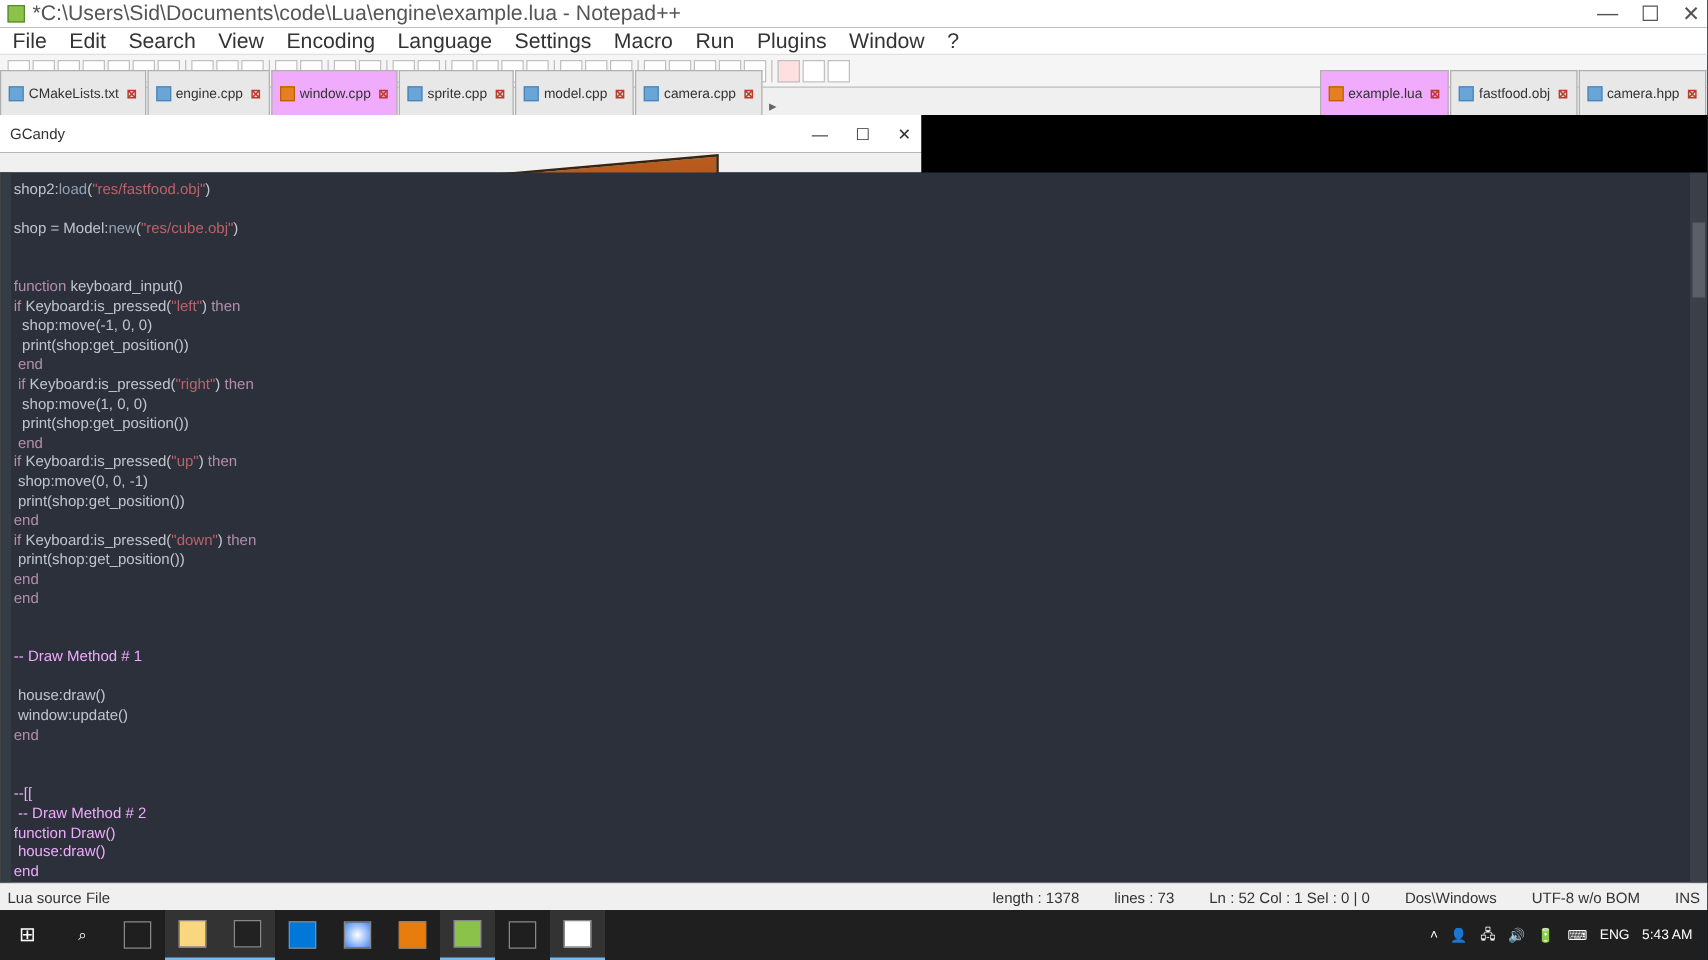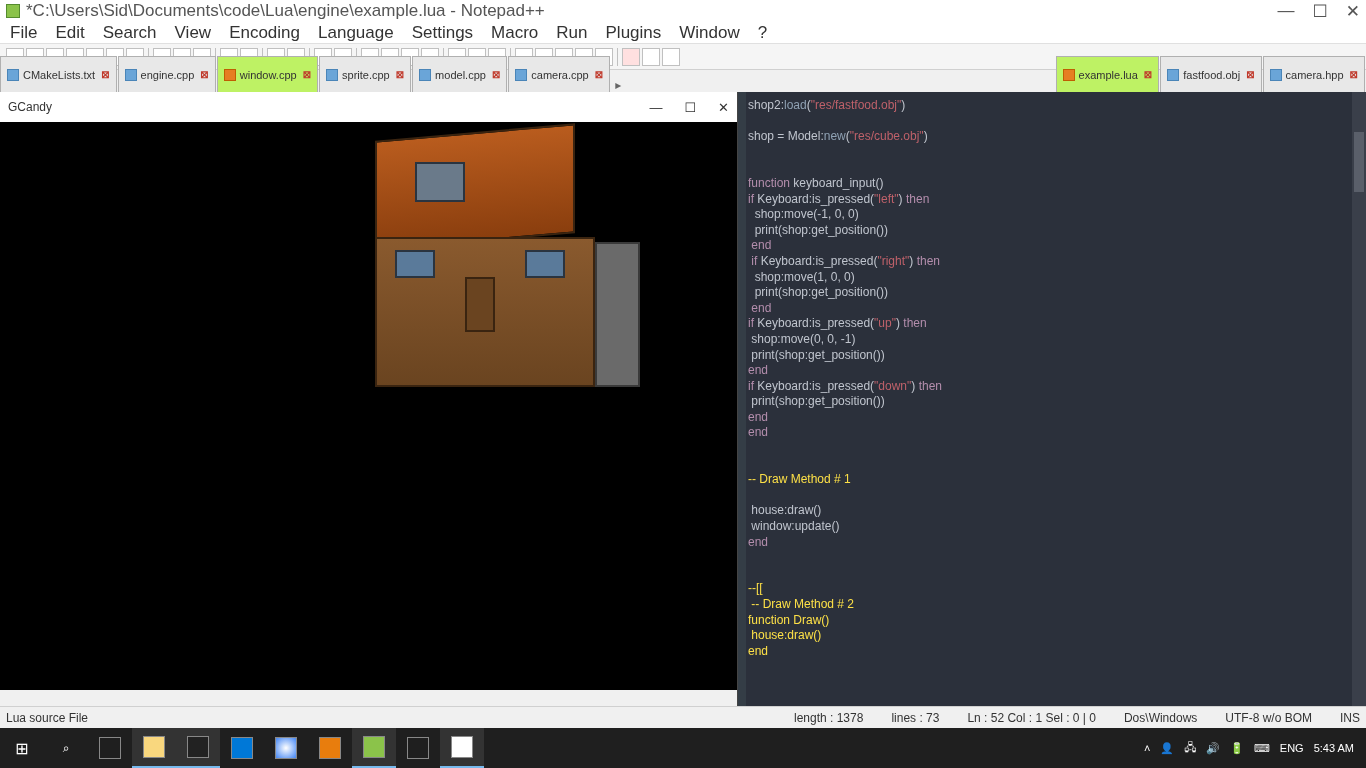--- a/index.html
+++ b/index.html
@@ -9,49 +9,49 @@
 .winbtns { margin-left:auto; display:flex; gap:18px; color:#555; }
 .winbtns span { cursor:default; }
 .menubar { height:22px; background:#fff; display:flex; align-items:center; padding:0 10px; gap:18px; border-bottom:1px solid #e0e0e0; font-size:17px; color:#333; }
 .menubar span { cursor:default; }
 .toolbar { height:26px; background:#f5f5f5; display:flex; align-items:center; padding:0 6px; gap:2px; border-bottom:1px solid #d0d0d0; }
 .tb { width:18px; height:18px; border:1px solid #c0c0c0; background:#fff; display:inline-block; }
 .tb.sep { width:1px; border:none; background:#c0c0c0; margin:0 2px; }
 
 .tabstrip { height:22px; background:#f0f0f0; display:flex; align-items:flex-end; padding-top:2px; }
 .tab { height:36px; display:flex; align-items:center; padding:0 6px; border:1px solid #b0b0b0; border-bottom:none; background:#e8e8e8; font-size:11px; margin-right:1px; color:#333; }
-.tab.active { background:#bef264; }
+.tab.active { background:#f0abfc; }
 .tab .icn { width:12px; height:12px; background:#6aa5d8; margin-right:4px; border:1px solid #4a85b8; }
 .tab.active .icn { background:#e67e22; border-color:#c05e02; }
 .tab .x { margin-left:6px; color:#c0392b; font-weight:bold; font-size:10px; }
 .tabstrip .spacer { flex:1; }
 .tabstrip .arrow { width:14px; text-align:center; color:#666; }
 
-.maincontent { display:flex; height:614px; }
+.maincontent { display:flex; height:614px;flex-direction:column; }
 .gamewin { width:737px; display:flex; flex-direction:column; background:#000; }
 .gametitle { height:30px; background:#fff; display:flex; align-items:center; padding:0 8px; font-size:12px; color:#333; }
 .gametitle .btns { margin-left:auto; display:flex; gap:22px; color:#333; font-size:13px; }
 .gamecanvas { flex:1; background:#000; position:relative; }
 .house { position:absolute; left:365px; top:10px; width:280px; height:280px; }
 .roof { position:absolute; top:0; left:10px; width:200px; height:110px; background:linear-gradient(#b95c1e,#8a3e0e); transform:skewY(-5deg); border:2px solid #3a2410; }
 .roof2 { position:absolute; top:30px; left:50px; width:50px; height:40px; background:#6a7a8a; border:2px solid #2a3440; }
 .wall { position:absolute; top:105px; left:10px; width:220px; height:150px; background:linear-gradient(#8a5a2e,#6a4420); border:2px solid #3a2410; }
 .window1,.window2 { position:absolute; width:40px; height:28px; background:#5a7a9a; border:2px solid #2a3440; top:118px; }
 .window1 { left:30px; } .window2 { left:160px; }
 .door { position:absolute; top:145px; left:100px; width:30px; height:55px; background:#6a4420; border:2px solid #3a2410; }
 .stone { position:absolute; top:110px; left:230px; width:45px; height:145px; background:#6a6a6a; border:2px solid #3a3a3a; }
 .gamebar { height:16px; background:#f0f0f0; }
 
 .editor { flex:1; background:#2b303b; color:#c0c5ce; font-family:Consolas,monospace; font-size:12px; line-height:1.3; padding:6px 10px; overflow:hidden; position:relative; border-left:1px solid #444; }
 .editor .gutter { position:absolute; left:0; top:0; bottom:0; width:8px; background:#343d46; }
 .code-line { white-space:pre; }
 .kw { color:#b48ead; }
 .str-red { color:#bf616a; }
 .fn { color:#8fa1b3; }
-.cm { color:#fde047; }
+.cm { color:#f0abfc; }
 .hl { background:#3b4252; display:block; }
 .scrollv { position:absolute; right:0; top:0; bottom:0; width:14px; background:#3a3f4a; }
 .scrollthumb { position:absolute; right:2px; top:40px; width:10px; height:60px; background:#5a5f6a; }
 
 .statusbar { height:22px; background:#f0f0f0; display:flex; align-items:center; padding:0 6px; font-size:12px; color:#333; border-top:1px solid #d0d0d0; }
 .statusbar .cell { margin-right:28px; }
 .statusbar .spacer { flex:1; }
 
 .taskbar { height:40px; background:#1f1f1f; display:flex; align-items:center; }
 .tkbtn { width:44px; height:40px; display:flex; align-items:center; justify-content:center; color:#fff; }

